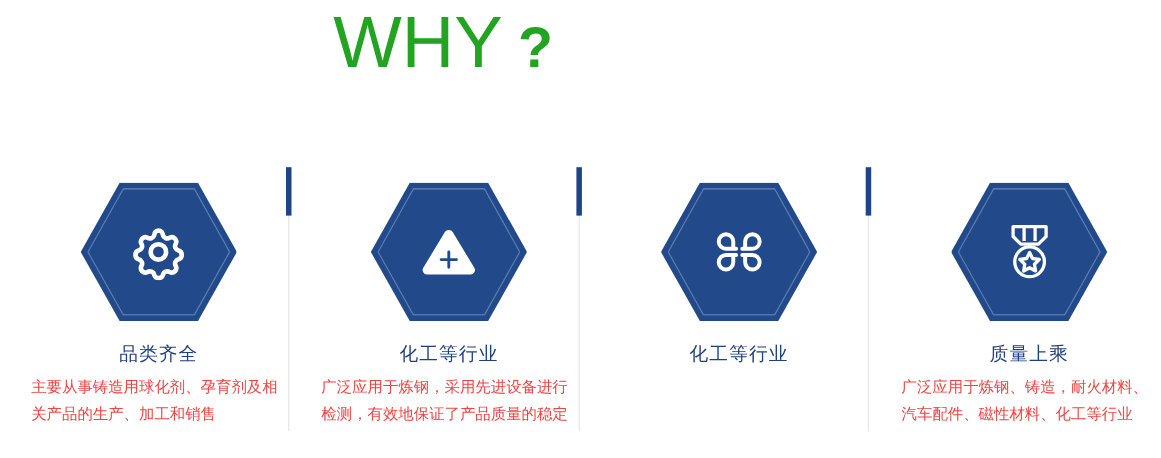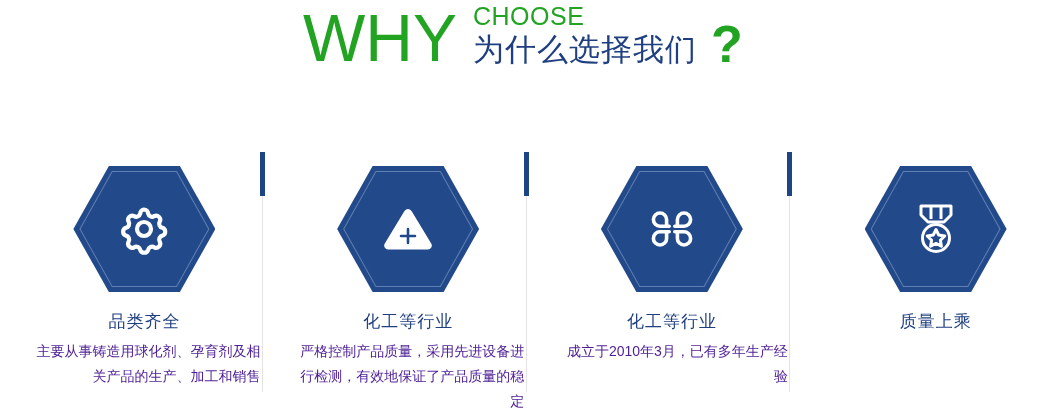--- a/index.html
+++ b/index.html
@@ -161,37 +161,33 @@
     margin-top: 20px;
     font-size: 17px;
     line-height: 20px;
     color: #1f3f80;
     letter-spacing: 1px;
     font-weight: 400;
   }
   .card-desc {
     margin-top: 7px;
     width: 232px;
-    text-align: right;
+    text-align: left;
     font-size: 14px;
     line-height: 25px;
-    color: #4c1d95;
+    color: #ef4444;
     letter-spacing: 0px;
   }
 </style>
 </head>
 <body>
 
 <div class="heading">
   <div class="heading-inner">
     <span class="why-word">WHY</span>
-    <span class="heading-stack">
-      <span class="choose-word">CHOOSE</span>
-      <span class="cn-title">为什么选择我们</span>
-    </span>
     <span class="qmark">?</span>
   </div>
 </div>
 
 <div class="cards">
 
   <div class="card">
     <div class="hex-wrap">
       <div class="hex"></div>
       <div class="hex-inner"></div>
@@ -217,21 +213,21 @@
       <div class="hex-inner"></div>
       <div class="hex-inner2"></div>
       <div class="hex-icon">
         <svg width="56" height="48" viewBox="0 0 56 48">
           <path fill="#ffffff" d="M24.3 6.2 a4.3 4.3 0 0 1 7.4 0 L51.2 38.4 a4 4 0 0 1 -3.5 6.1 L8.3 44.5 a4 4 0 0 1 -3.5 -6.1 z"></path>
           <path stroke="#22498a" stroke-width="2.6" stroke-linecap="round" d="M28 24 v14 M21 31 h14"></path>
         </svg>
       </div>
     </div>
     <div class="card-title">化工等行业</div>
-    <div class="card-desc">严格控制产品质量，采用先进设备进行检测，有效地保证了产品质量的稳定</div>
+    <div class="card-desc">广泛应用于炼钢，采用先进设备进行检测，有效地保证了产品质量的稳定</div>
   </div>
 
   <div class="card">
     <div class="divider">
       <div class="thin"></div>
       <div class="cap"></div>
     </div>
     <div class="hex-wrap">
       <div class="hex"></div>
       <div class="hex-inner"></div>
@@ -241,21 +237,20 @@
           <g fill="none" stroke="#ffffff" stroke-width="3.6" stroke-linejoin="round">
             <path d="M21.2 21.2 H12 a6.6 6.6 0 1 1 6.6 -6.6 v6.6 z"></path>
             <path d="M26.8 21.2 H36 a6.6 6.6 0 1 0 -6.6 -6.6 v6.6 z"></path>
             <path d="M21.2 26.8 H12 a6.6 6.6 0 1 0 6.6 6.6 v-6.6 z"></path>
             <path d="M26.8 26.8 H36 a6.6 6.6 0 1 1 -6.6 6.6 v-6.6 z"></path>
           </g>
         </svg>
       </div>
     </div>
     <div class="card-title">化工等行业</div>
-    <div class="card-desc">成立于2010年3月，已有多年生产经验</div>
   </div>
 
   <div class="card">
     <div class="divider">
       <div class="thin"></div>
       <div class="cap"></div>
     </div>
     <div class="hex-wrap">
       <div class="hex"></div>
       <div class="hex-inner"></div>
@@ -266,15 +261,16 @@
           <path fill="none" stroke="#ffffff" stroke-width="3" stroke-linejoin="round" d="M8 4 H38 V13 L31 20 H15 L8 13 Z"></path>
           <path stroke="#ffffff" stroke-width="3" d="M18 4 V17 M28 4 V17"></path>
 
           <circle cx="23" cy="36" r="13.5" fill="none" stroke="#ffffff" stroke-width="3"></circle>
 
           <path fill="none" stroke="#ffffff" stroke-width="3" stroke-linejoin="round" d="M23 27.5 l2.7 5.5 6.1 0.9 -4.4 4.3 1 6.1 -5.4 -2.9 -5.4 2.9 1 -6.1 -4.4 -4.3 6.1 -0.9 z"></path>
         </svg>
       </div>
     </div>
     <div class="card-title">质量上乘</div>
+    <div class="card-desc">广泛应用于炼钢、铸造，耐火材料、汽车配件、磁性材料、化工等行业</div>
   </div>
 
 </div>
 
 </body></html>

